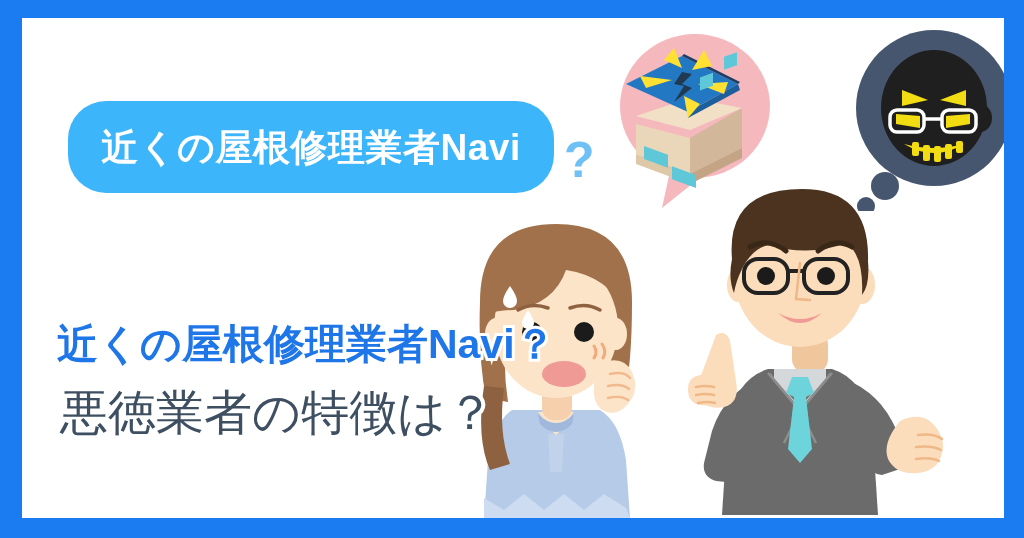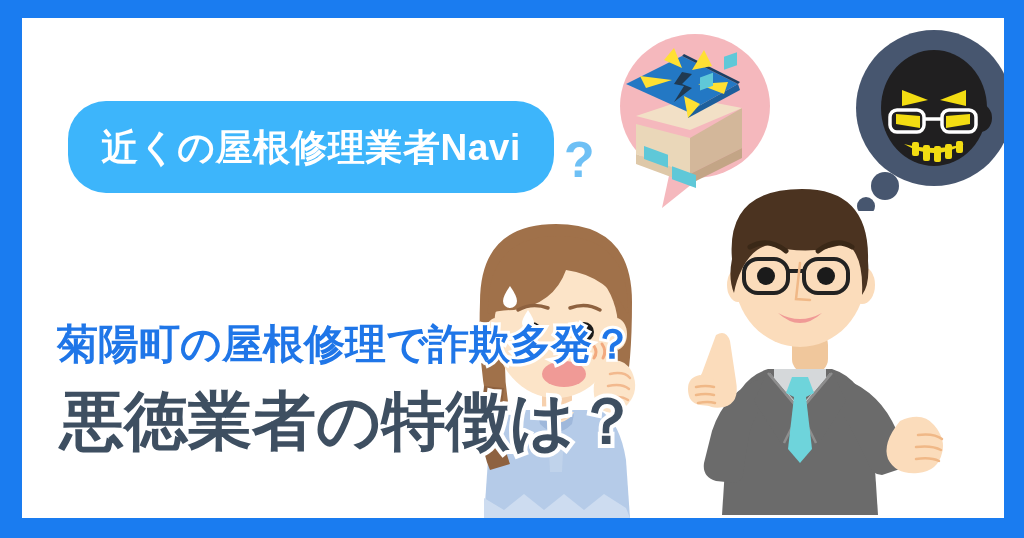--- a/index.html
+++ b/index.html
@@ -75,22 +75,22 @@
     white-space: nowrap;
     z-index: 45;
     -webkit-text-stroke: 6px #ffffff;
     paint-order: stroke fill;
     letter-spacing: 0px;
   }
   .headline {
     position: absolute;
     left: 38px;
     top: 367px;
-    font-size: 64px;
-    font-weight: bold;
+    font-size: 48px;
+    font-weight: normal;
     color: #3e4f61;
     line-height: 1.15;
     white-space: nowrap;
     z-index: 45;
     -webkit-text-stroke: 8px #ffffff;
     paint-order: stroke fill;
     letter-spacing: 0px;
   }
 
   
@@ -288,17 +288,17 @@
           <path d="M246 296 q15 -2 23 2" stroke="#f0b887" stroke-width="2.5" fill="none" stroke-linecap="round"></path>
         </g>
       </svg>
     </div>
 
     <div class="badge-pill">
       <span class="badge-pill-label">近くの屋根修理業者Navi</span>
     </div>
     <div class="badge-qmark">?</div>
 
-    <div class="subtitle">菊陽町の屋根修理で詐欺多発？</div>
+    <div class="subtitle">近くの屋根修理業者Navi？</div>
     <div class="headline">悪徳業者の特徴は？</div>
 
   </div>
 </div>
 
 </body></html>

